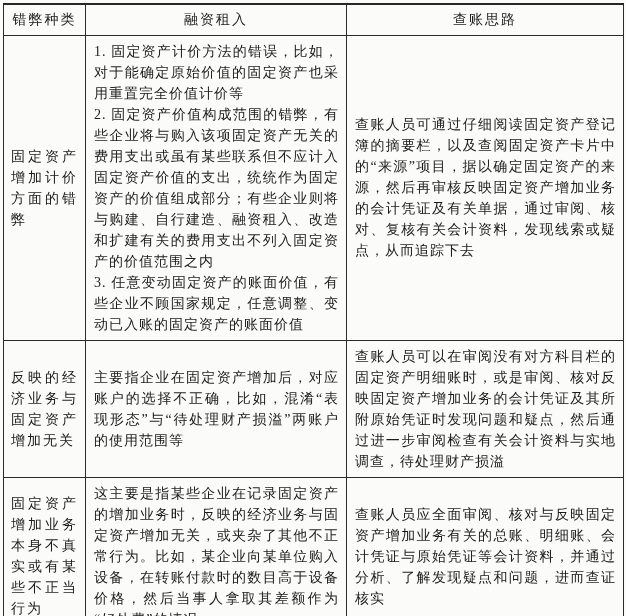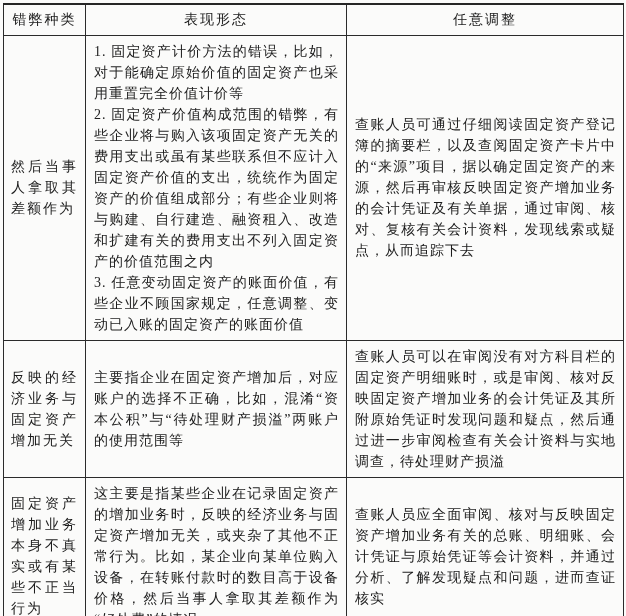--- a/index.html
+++ b/index.html
@@ -73,38 +73,38 @@
 <div class="page">
   <table class="audit-table">
     <colgroup>
       <col class="c1">
       <col class="c2">
       <col class="c3">
     </colgroup>
     <thead>
       <tr>
         <th>错弊种类</th>
-        <th>表现形态</th>
-        <th>任意调整</th>
+        <th>融资租入</th>
+        <th>查账思路</th>
       </tr>
     </thead>
     <tbody>
       <tr class="r0">
-        <td class="cat">然后当事人拿取其差额作为</td>
+        <td class="cat">固定资产增加计价方面的错弊</td>
         <td class="man">
           <p>1. 固定资产计价方法的错误，比如，对于能确定原始价值的固定资产也采用重置完全价值计价等</p>
           <p>2. 固定资产价值构成范围的错弊，有些企业将与购入该项固定资产无关的费用支出或虽有某些联系但不应计入固定资产价值的支出，统统作为固定资产的价值组成部分；有些企业则将与购建、自行建造、融资租入、改造和扩建有关的费用支出不列入固定资产的价值范围之内</p>
           <p>3. 任意变动固定资产的账面价值，有些企业不顾国家规定，任意调整、变动已入账的固定资产的账面价值</p>
         </td>
         <td class="app">查账人员可通过仔细阅读固定资产登记簿的摘要栏，以及查阅固定资产卡片中的“来源”项目，据以确定固定资产的来源，然后再审核反映固定资产增加业务的会计凭证及有关单据，通过审阅、核对、复核有关会计资料，发现线索或疑点，从而追踪下去</td>
       </tr>
       <tr class="r1">
         <td class="cat">反映的经济业务与固定资产增加无关</td>
         <td class="man">
-          <p>主要指企业在固定资产增加后，对应账户的选择不正确，比如，混淆“资本公积”与“待处理财产损溢”两账户的使用范围等</p>
+          <p>主要指企业在固定资产增加后，对应账户的选择不正确，比如，混淆“表现形态”与“待处理财产损溢”两账户的使用范围等</p>
         </td>
         <td class="app">查账人员可以在审阅没有对方科目栏的固定资产明细账时，或是审阅、核对反映固定资产增加业务的会计凭证及其所附原始凭证时发现问题和疑点，然后通过进一步审阅检查有关会计资料与实地调查，待处理财产损溢</td>
       </tr>
       <tr class="r2">
         <td class="cat">固定资产增加业务本身不真实或有某些不正当行为</td>
         <td class="man">
           <p>这主要是指某些企业在记录固定资产的增加业务时，反映的经济业务与固定资产增加无关，或夹杂了其他不正常行为。比如，某企业向某单位购入设备，在转账付款时的数目高于设备价格，然后当事人拿取其差额作为“好处费”的情况</p>
         </td>
         <td class="app">查账人员应全面审阅、核对与反映固定资产增加业务有关的总账、明细账、会计凭证与原始凭证等会计资料，并通过分析、了解发现疑点和问题，进而查证核实</td>
       </tr>

